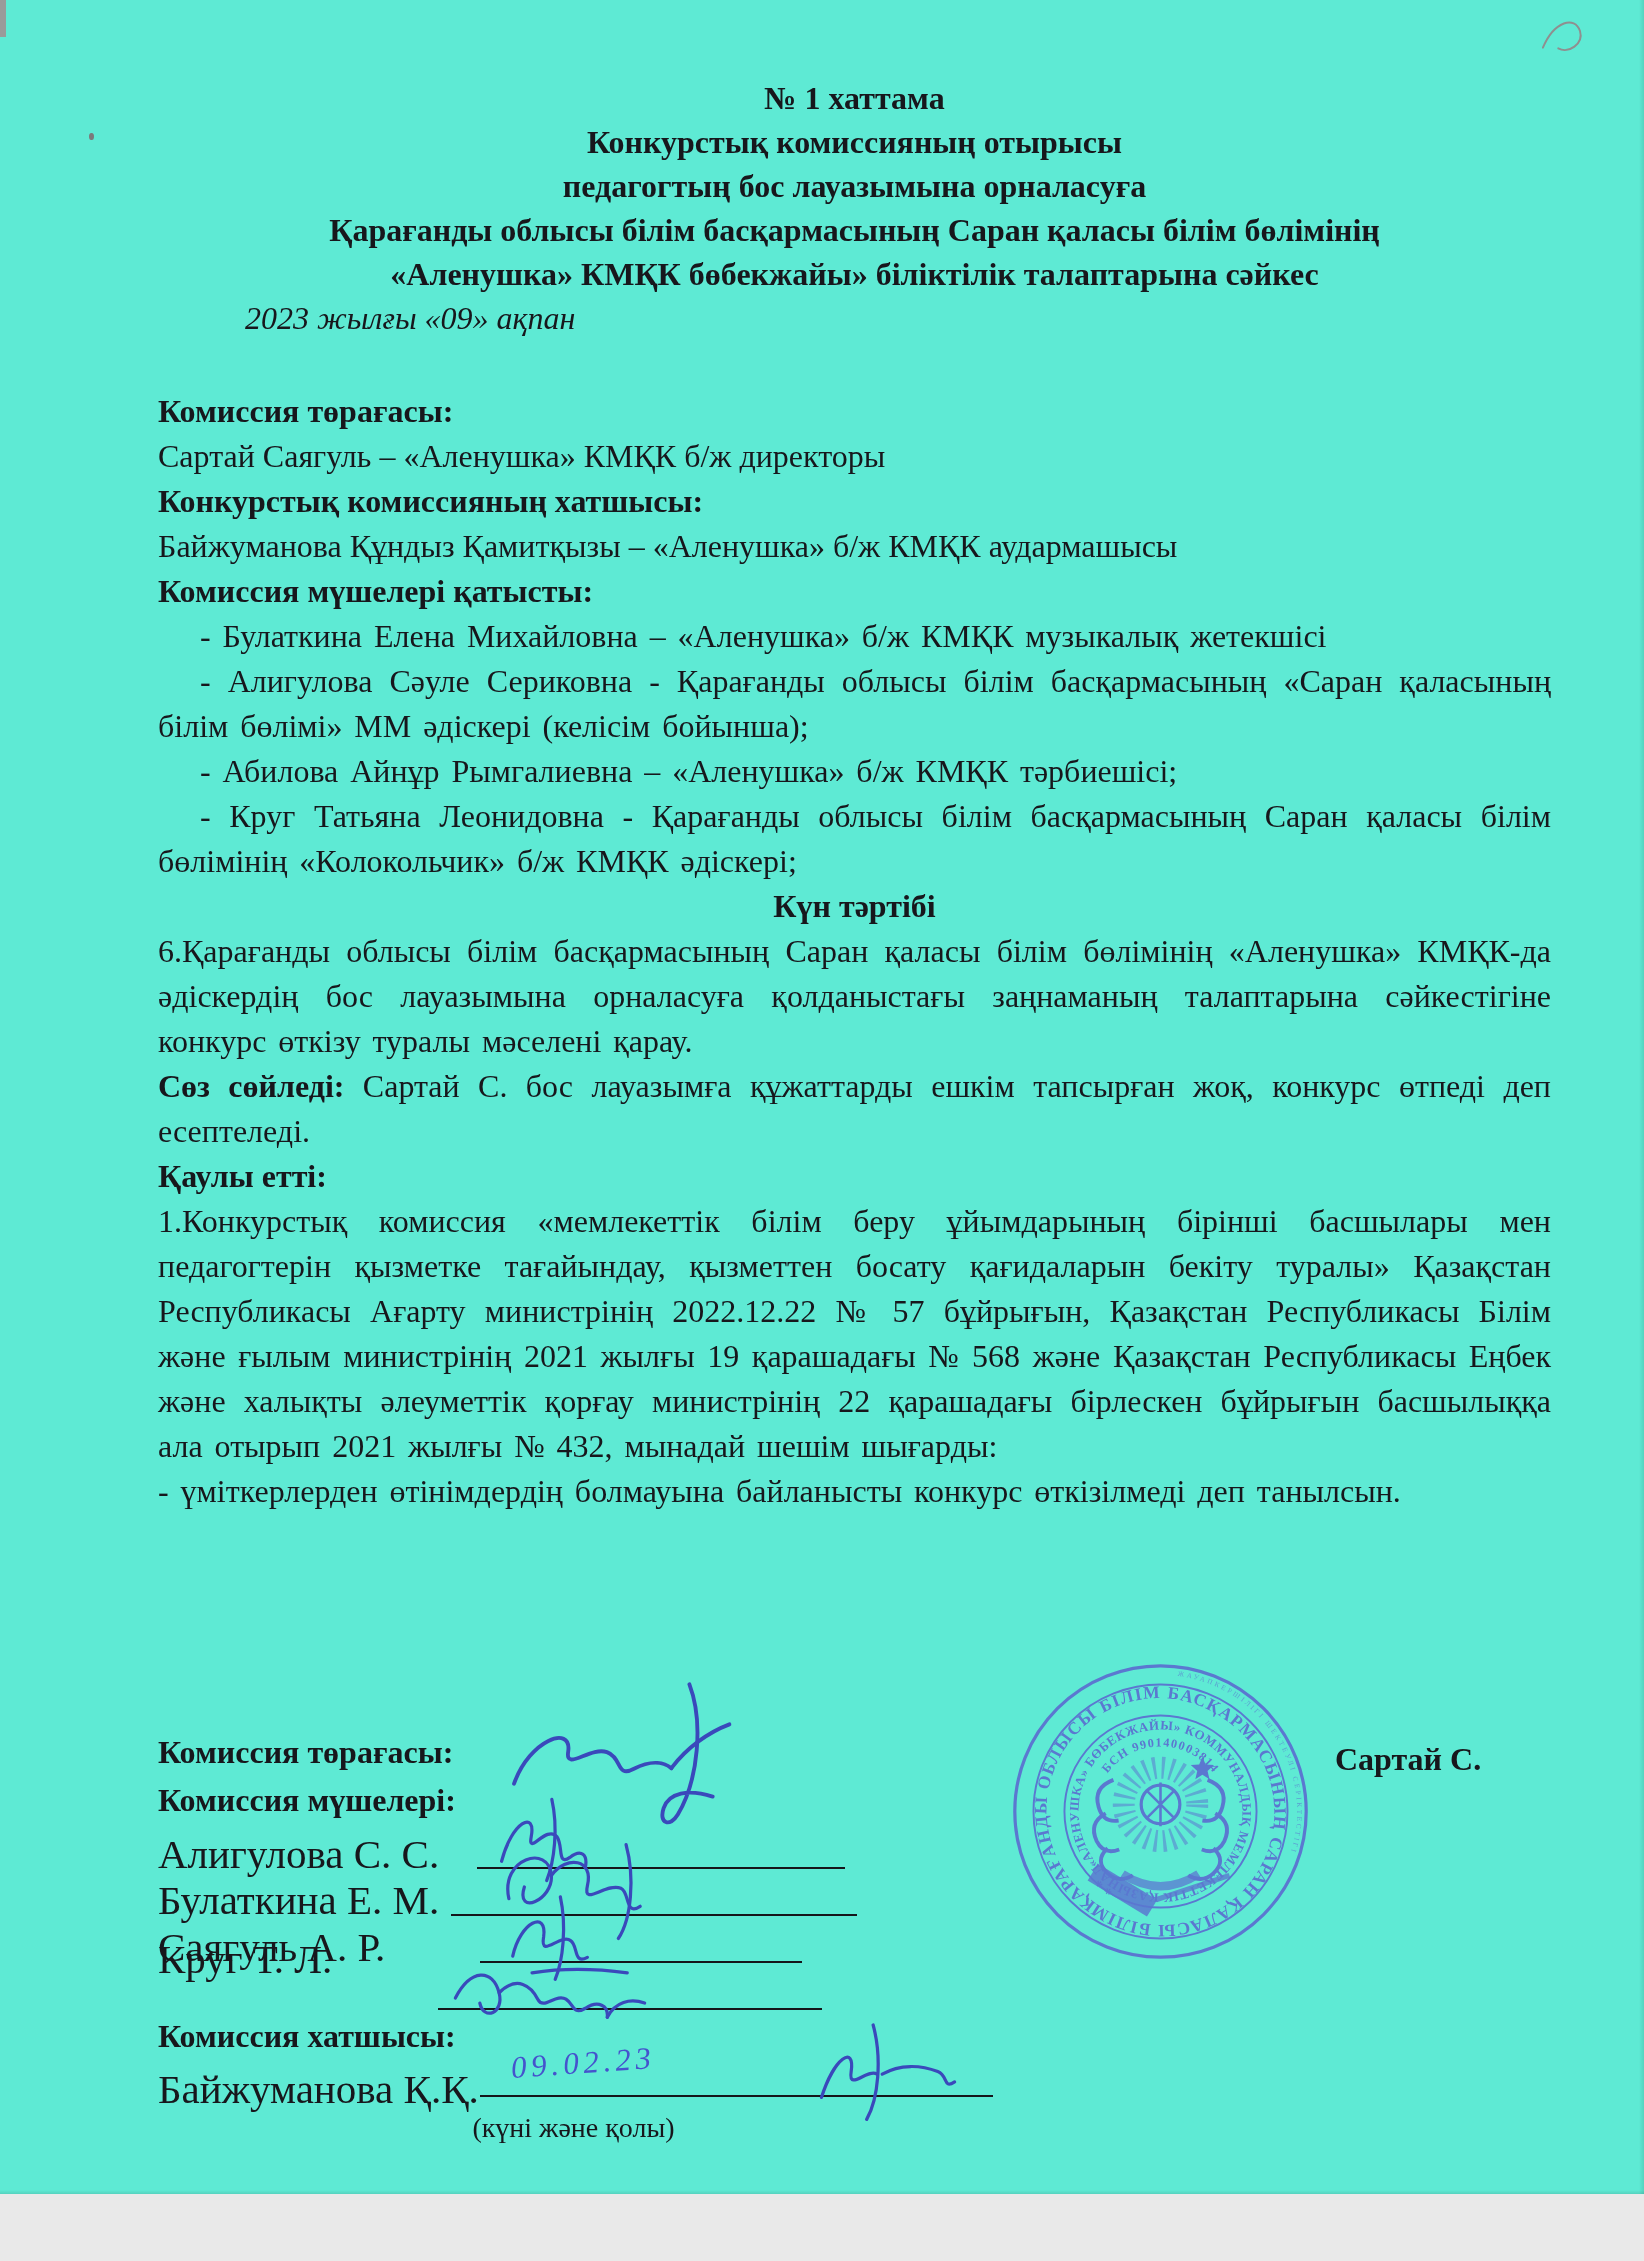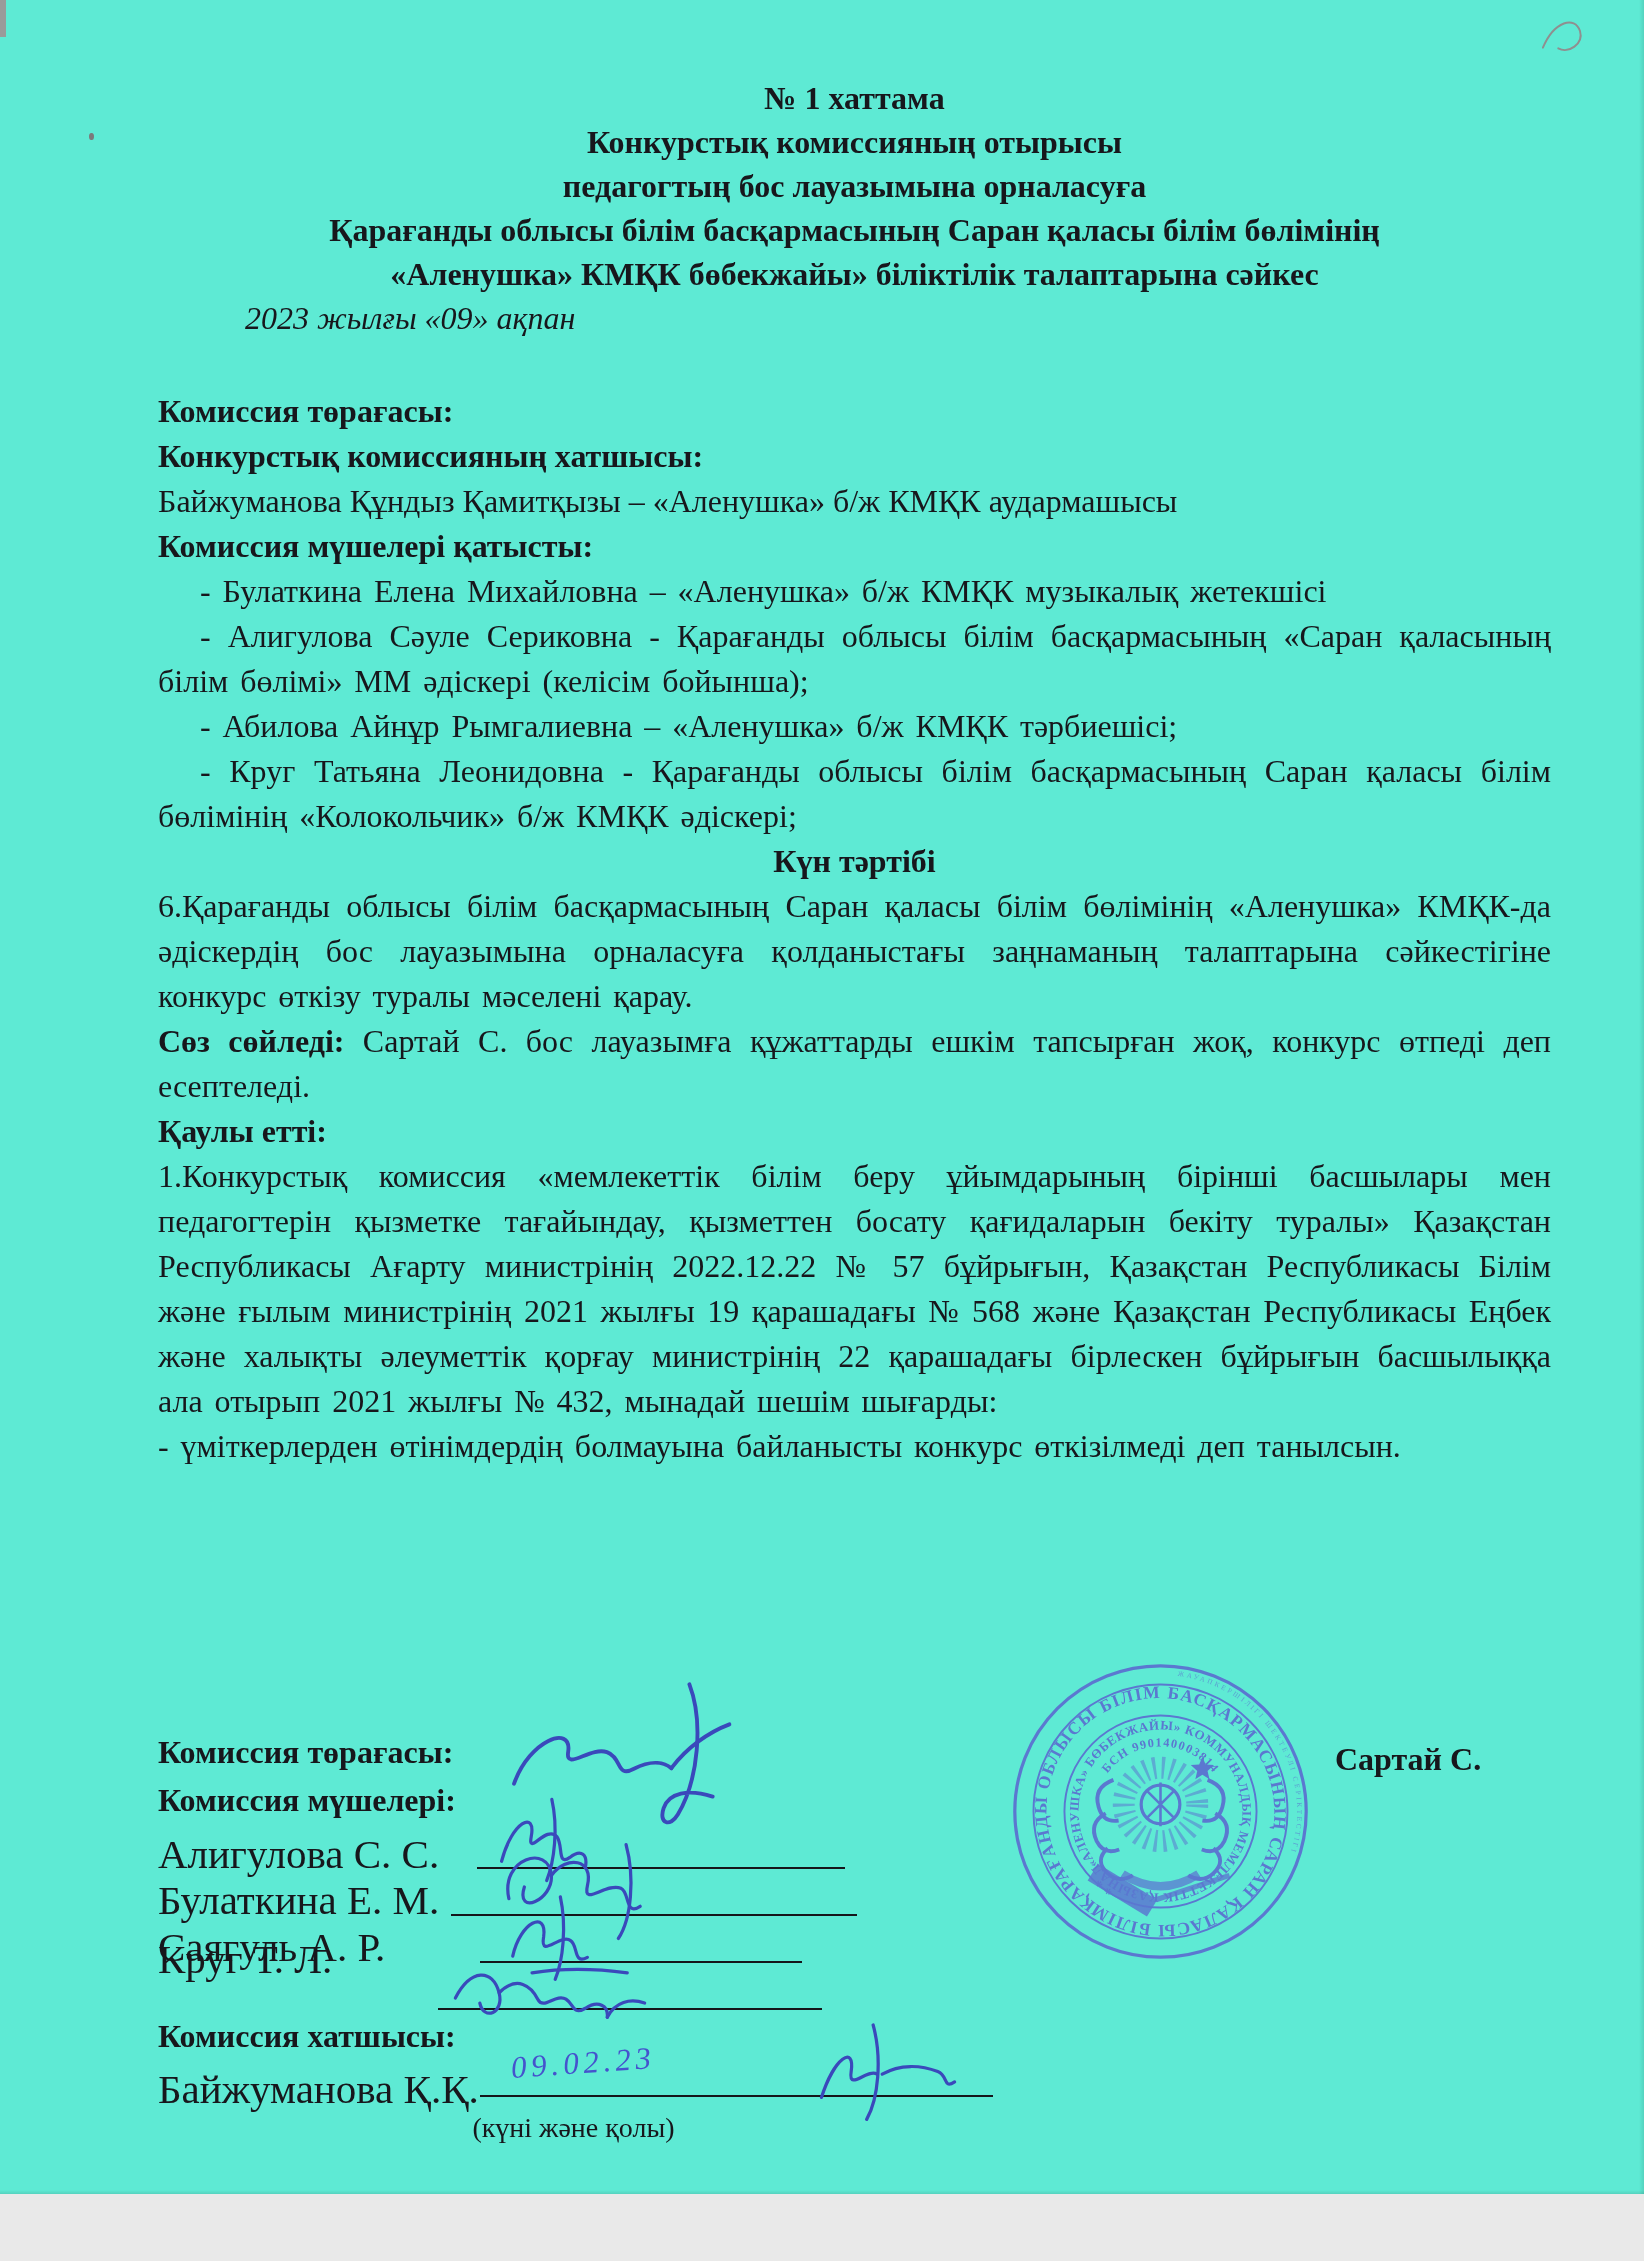--- a/index.html
+++ b/index.html
@@ -61,20 +61,21 @@
       <p>Конкурстық комиссияның отырысы</p>
       <p>педагогтың бос лауазымына орналасуға</p>
       <p>Қарағанды облысы білім басқармасының Саран қаласы білім бөлімінің</p>
       <p>«Аленушка» КМҚК бөбекжайы» біліктілік талаптарына сәйкес</p>
     </div>
 
     <p class="date-line">2023 жылғы «09» ақпан</p>
 
     <div class="roles">
       <p class="b">Комиссия төрағасы:</p>
+      <p>Сартай Саягуль – «Аленушка» КМҚК б/ж директоры</p>
       <p class="b">Конкурстық комиссияның хатшысы:</p>
       <p>Байжуманова Құндыз Қамитқызы – «Аленушка» б/ж КМҚК  аудармашысы</p>
       <p class="b">Комиссия мүшелері қатысты:</p>
       <p class="member">- Булаткина Елена Михайловна – «Аленушка» б/ж  КМҚК музыкалық жетекшісі</p>
       <p class="member">- Алигулова Сәуле Сериковна - Қарағанды облысы білім басқармасының «Саран қаласының білім бөлімі» ММ әдіскері (келісім бойынша);</p>
       <p class="member">- Абилова Айнұр Рымгалиевна – «Аленушка» б/ж КМҚК тәрбиешісі;</p>
       <p class="member">- Круг Татьяна Леонидовна - Қарағанды облысы білім басқармасының Саран қаласы білім бөлімінің «Колокольчик» б/ж КМҚК әдіскері;</p>
     </div>
 
     <p class="agenda-heading">Күн тәртібі</p>

